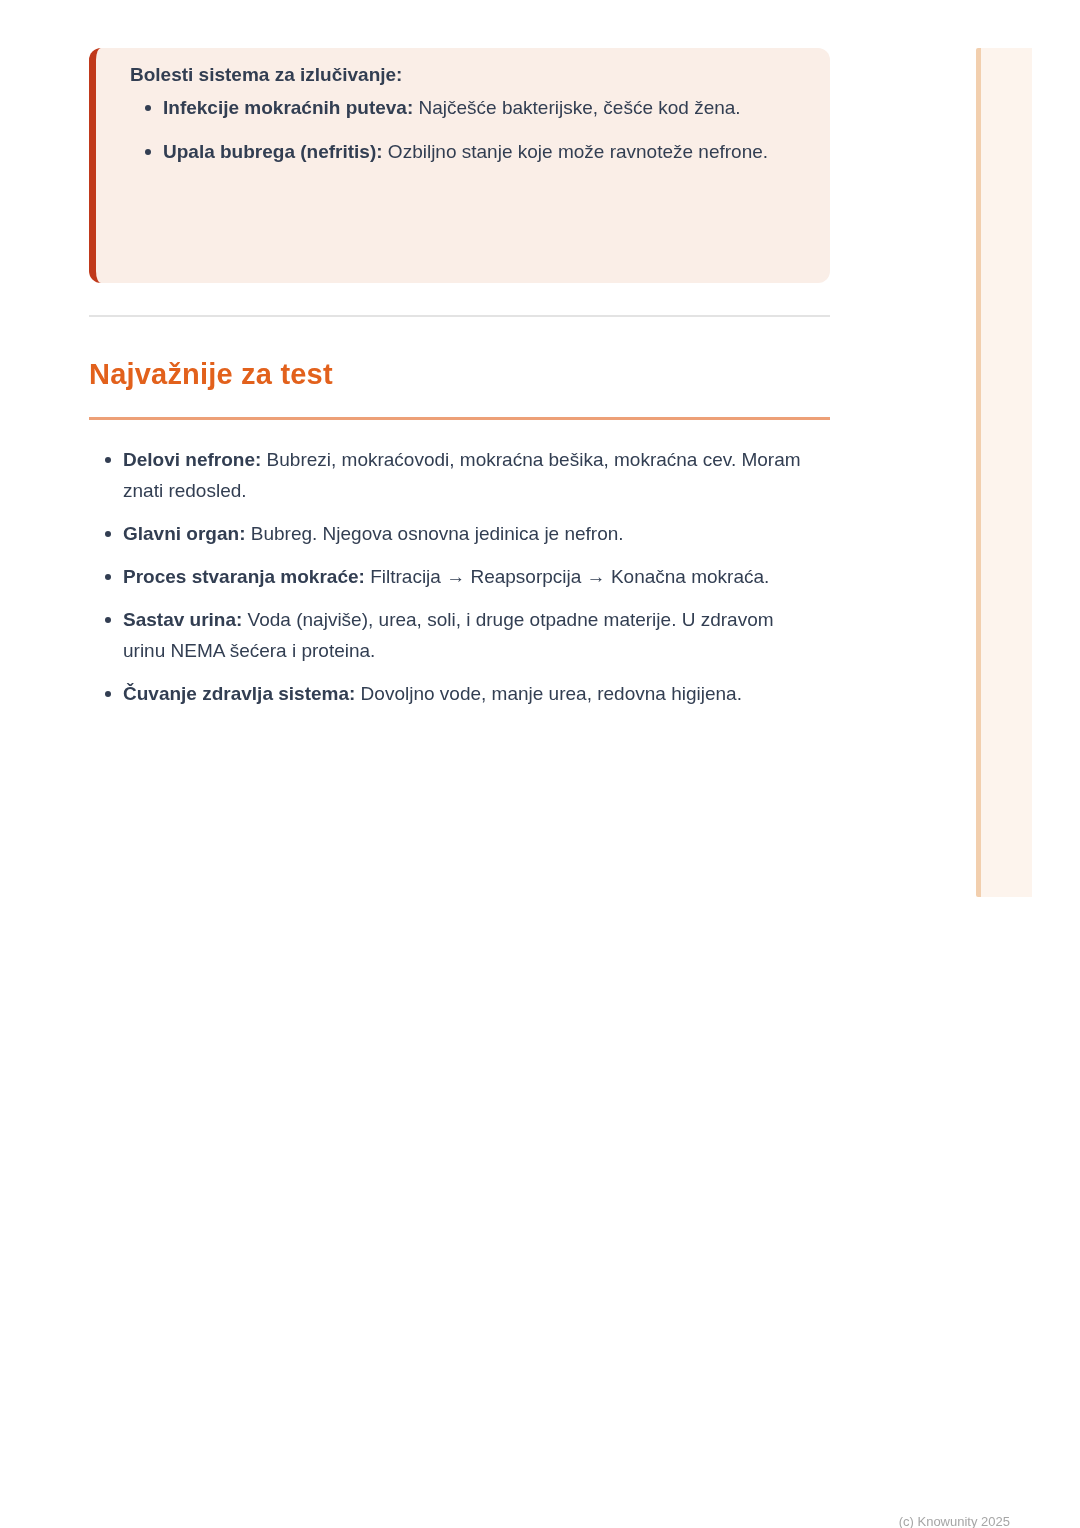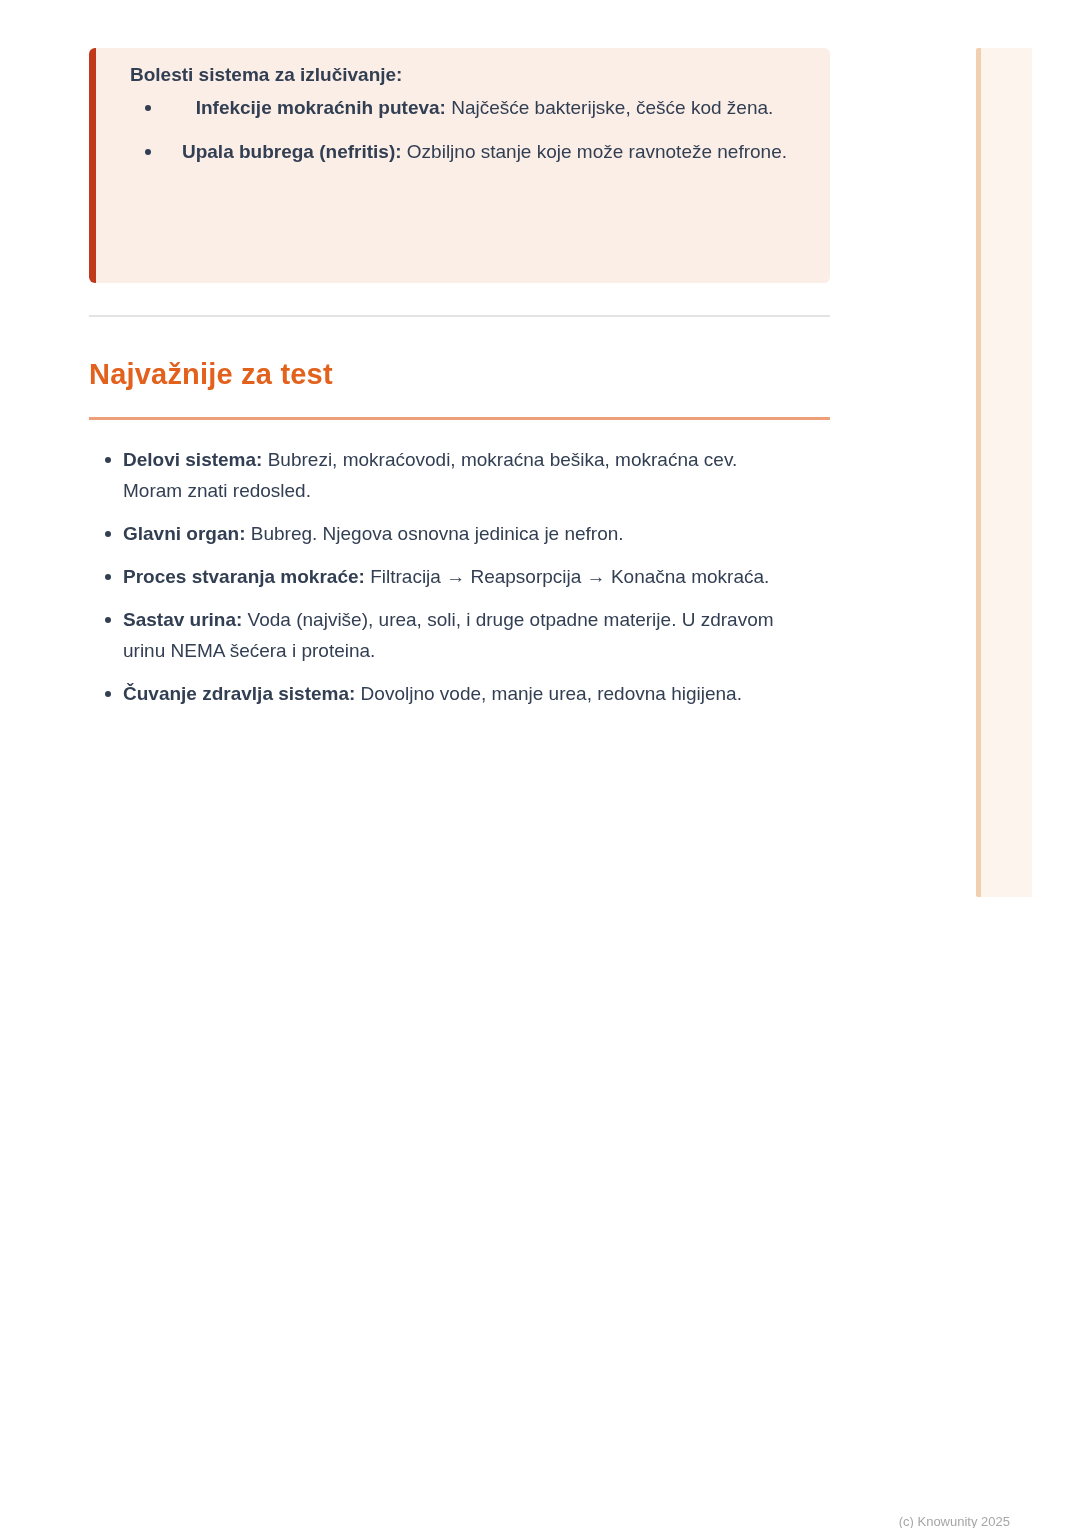--- a/index.html
+++ b/index.html
@@ -13,35 +13,34 @@
   }
   .content-col {
     position: absolute;
     left: 89px; top: 48px;
     width: 741px;
   }
   
   .callout {
     background: #faeee7;
     border-left: 7px solid #c0391b;
-    border-radius: 6px;
+    border-radius: 12px;
     height: 235px;
     padding: 11px 24px 14px 34px;
     font-size: 19px;
     line-height: 31px;
     margin-bottom: 32px;
   }
   .callout-title { font-weight: bold; }
   .callout ul, .main-list ul { list-style: none; }
   .callout ul { margin-top: 2px; }
   .callout li {
     position: relative;
     padding-left: 33px;
     margin-bottom: 13px;
-    text-align: center;
   }
   .callout li::before,
   .main-list li::before {
     content: "";
     position: absolute;
     width: 6px; height: 6px;
     border-radius: 50%;
     background: #323e52;
     left: 15px; top: 13px;
   }
@@ -113,21 +112,21 @@
     </ul>
   </section>
 
   <hr class="divider">
 
   <h1 class="section-heading">Najvažnije za test</h1>
   <div class="heading-underline"></div>
 
   <div class="main-list">
     <ul>
-      <li><b class="term">Delovi sistema:</b><span> Bubrezi, mokraćovodi, mokraćna bešika, mokraćna cev. Moram znati redosled.</span></li>
+      <li><b class="term">Delovi nefrone:</b><span> Bubrezi, mokraćovodi, mokraćna bešika, mokraćna cev. Moram znati redosled.</span></li>
       <li><b class="term">Glavni organ:</b><span> Bubreg. Njegova osnovna jedinica je nefron.</span></li>
       <li><b class="term">Proces stvaranja mokraće:</b><span> Filtracija → Reapsorpcija → Konačna mokraća.</span></li>
       <li><b class="term">Sastav urina:</b><span> Voda (najviše), urea, soli, i druge otpadne materije. U zdravom urinu NEMA šećera i proteina.</span></li>
       <li><b class="term">Čuvanje zdravlja sistema:</b><span> Dovoljno vode, manje urea, redovna higijena.</span></li>
     </ul>
   </div>
 
 </div>
 
 <div class="copyright">(c) Knowunity 2025</div>

